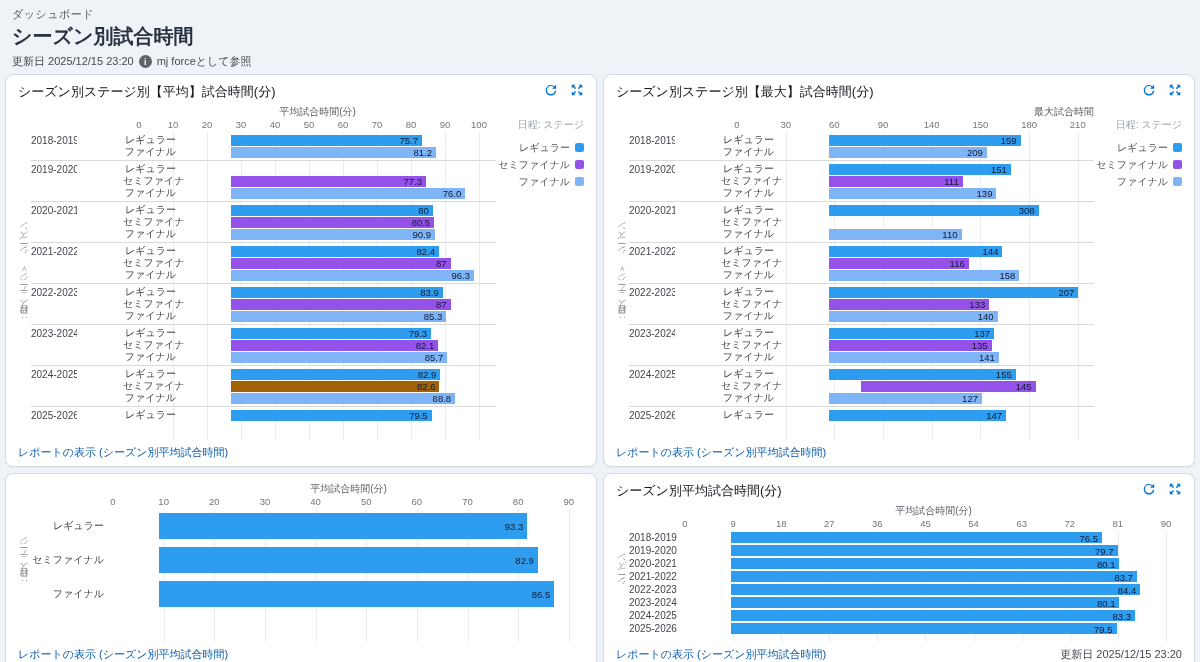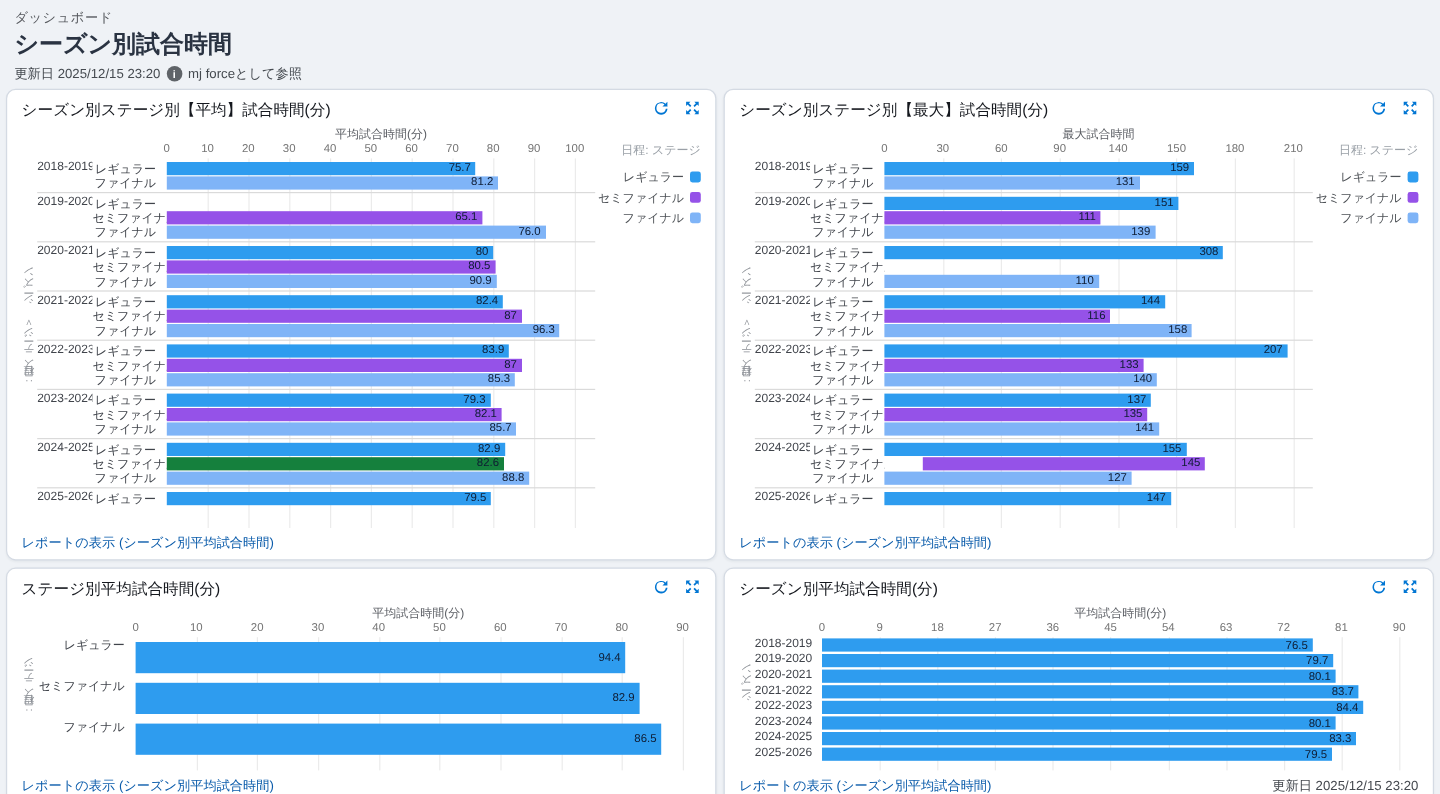--- a/index.html
+++ b/index.html
@@ -32,21 +32,21 @@
   .rot span{writing-mode:vertical-rl;transform:rotate(180deg);font-size:9px;color:#8c9096;letter-spacing:1px;white-space:nowrap;}
   .cmain{flex:1;display:flex;flex-direction:column;min-width:0;}
   .axis-title{height:14px;text-align:center;font-size:10px;color:#5b5e64;flex:none;}
   .ticks{position:relative;height:13px;flex:none;font-size:9.5px;color:#757575;}
   .ticks span{position:absolute;top:0;transform:translateX(-50%);}
   .rows{position:relative;flex:1;min-height:0;}
   .plotbg{position:absolute;top:0;bottom:0;right:0;}
   .gline{position:absolute;top:0;bottom:0;width:1px;background:#ebebeb;}
   .grp{position:relative;}
   .grp.sep{border-top:1px solid #dadada;}
-  .brow{display:flex;align-items:flex-start;}
+  .brow{display:flex;align-items:center;gap:46px;}
   .glab,.slab{flex:none;font-size:10px;color:#40444b;text-align:right;white-space:nowrap;overflow:hidden;}
   .glab{padding-right:8px;box-sizing:border-box;}
   .slab{padding-right:9px;box-sizing:border-box;}
   .track{flex:1;height:100%;display:flex;align-items:center;min-width:0;}
   .bar{position:relative;}
   .bar .val{position:absolute;right:4px;top:50%;transform:translateY(-50%);
     font-size:9.5px;color:#0e1c33;white-space:nowrap;}
   .legend{width:88px;flex:none;padding-top:13px;font-size:10px;}
   .legend-title{color:#9aa0a7;text-align:right;margin-bottom:7px;white-space:nowrap;}
   .legend-entry{display:flex;justify-content:flex-end;align-items:center;gap:5px;height:17px;color:#4d5156;cursor:pointer;white-space:nowrap;}
@@ -142,21 +142,21 @@
             <div class="grp sep" style="padding: 2px 0px;">
               <div class="brow" style="height: 12px;">
                 <div class="glab" style="width: 46px;">2019-2020</div>
                 <div class="slab" style="width: 62px;">レギュラー</div>
               </div>
               <div class="brow" style="height: 12px;">
                 <div class="glab" style="width: 46px;"></div>
                 <div class="slab" style="width: 62px;">セミファイナル</div>
                 <div class="track">
                   <div class="bar" style="width: 73.619%; height: 11px; background: rgb(149, 82, 232);">
-                    <span class="val">65.1</span>
+                    <span class="val">77.3</span>
                   </div>
                 </div>
               </div>
               <div class="brow" style="height: 12px;">
                 <div class="glab" style="width: 46px;"></div>
                 <div class="slab" style="width: 62px;">ファイナル</div>
                 <div class="track">
                   <div class="bar" style="width: 88.381%; height: 11px; background: rgb(127, 180, 247);">
                     <span class="val">76.0</span>
                   </div>
@@ -286,21 +286,21 @@
                 <div class="track">
                   <div class="bar" style="width: 78.9524%; height: 11px; background: rgb(46, 156, 239);">
                     <span class="val">82.9</span>
                   </div>
                 </div>
               </div>
               <div class="brow" style="height: 12px;">
                 <div class="glab" style="width: 46px;"></div>
                 <div class="slab" style="width: 62px;">セミファイナル</div>
                 <div class="track">
-                  <div class="bar" style="width: 78.6667%; height: 11px; background: #15803d;">
+                  <div class="bar" style="width: 78.6667%; height: 11px; background: #a16207;">
                     <span class="val">82.6</span>
                   </div>
                 </div>
               </div>
               <div class="brow" style="height: 12px;">
                 <div class="glab" style="width: 46px;"></div>
                 <div class="slab" style="width: 62px;">ファイナル</div>
                 <div class="track">
                   <div class="bar" style="width: 84.5714%; height: 11px; background: rgb(127, 180, 247);">
                     <span class="val">88.8</span>
@@ -356,21 +356,21 @@
               <path d="M2 2h4.2L4.7 3.5 7 5.8 5.8 7 3.5 4.7 2 6.2zM14 2v4.2L12.5 4.7 10.2 7 9 5.8l2.3-2.3L9.8 2zM2 14V9.8l1.5 1.5L5.8 9 7 10.2l-2.3 2.3L6.2 14zM14 14H9.8l1.5-1.5L9 10.2 10.2 9l2.3 2.3L14 9.8z"></path>
             </svg>
           </span>
       </div>
     </div>
     <div class="chart">
         <div class="rot">
           <span>日程: ステージ ＞ シーズン</span>
         </div>
         <div class="cmain">
-          <div class="axis-title" style="margin-left: 108px;">最大試合時間</div>
+          <div class="axis-title" style="margin-left: 108px; text-align: right;">最大試合時間</div>
           <div class="ticks" style="margin-left: 108px;">
             <span style="left: 0%;">0</span>
             <span style="left: 13.6364%;">30</span>
             <span style="left: 27.2727%;">60</span>
             <span style="left: 40.9091%;">90</span>
             <span style="left: 54.5455%;">140</span>
             <span style="left: 68.1818%;">150</span>
             <span style="left: 81.8182%;">180</span>
             <span style="left: 95.4545%;">210</span>
           </div>
@@ -392,21 +392,21 @@
                   <div class="bar" style="width: 72.2727%; height: 11px; background: rgb(46, 156, 239);">
                     <span class="val">159</span>
                   </div>
                 </div>
               </div>
               <div class="brow" style="height: 12px;">
                 <div class="glab" style="width: 46px;"></div>
                 <div class="slab" style="width: 62px;">ファイナル</div>
                 <div class="track">
                   <div class="bar" style="width: 59.5455%; height: 11px; background: rgb(127, 180, 247);">
-                    <span class="val">131</span>
+                    <span class="val">209</span>
                   </div>
                 </div>
               </div>
             </div>
             <div class="grp sep" style="padding: 2px 0px;">
               <div class="brow" style="height: 12px;">
                 <div class="glab" style="width: 46px;">2019-2020</div>
                 <div class="slab" style="width: 62px;">レギュラー</div>
                 <div class="track">
                   <div class="bar" style="width: 68.6364%; height: 11px; background: rgb(46, 156, 239);">
@@ -601,35 +601,20 @@
             <div class="chip" style="background: rgb(127, 180, 247);"></div>
           </div>
         </div>
       </div>
     <div class="panel-foot">
       <a class="report-link">レポートの表示 (シーズン別平均試合時間)</a>
     </div>
   </section>
 
   <section class="panel">
-    <div class="panel-head">
-      <h2 class="panel-title">ステージ別平均試合時間(分)</h2>
-      <div class="panel-actions">
-        <span class="icon-btn">
-            <svg viewBox="0 0 16 16">
-              <path d="M13.9 7.2A6 6 0 1 0 14 8.8h-1.6A4.5 4.5 0 1 1 8 3.5c1.2 0 2.3.48 3.1 1.26L9.2 6.65h4.7V2l-1.7 1.7A6 6 0 0 0 13.9 7.2z"></path>
-            </svg>
-          </span>
-        <span class="icon-btn">
-            <svg viewBox="0 0 16 16">
-              <path d="M2 2h4.2L4.7 3.5 7 5.8 5.8 7 3.5 4.7 2 6.2zM14 2v4.2L12.5 4.7 10.2 7 9 5.8l2.3-2.3L9.8 2zM2 14V9.8l1.5 1.5L5.8 9 7 10.2l-2.3 2.3L6.2 14zM14 14H9.8l1.5-1.5L9 10.2 10.2 9l2.3 2.3L14 9.8z"></path>
-            </svg>
-          </span>
-      </div>
-    </div>
     <div class="chart">
         <div class="rot">
           <span>日程: ステージ</span>
         </div>
         <div class="cmain">
           <div class="axis-title" style="margin-left: 82px;">平均試合時間(分)</div>
           <div class="ticks" style="margin-left: 82px;">
             <span style="left: 0%;">0</span>
             <span style="left: 10.7527%;">10</span>
             <span style="left: 21.5054%;">20</span>
@@ -651,21 +636,21 @@
               <div class="gline" style="left: 64.5161%;"></div>
               <div class="gline" style="left: 75.2688%;"></div>
               <div class="gline" style="left: 86.0215%;"></div>
               <div class="gline" style="left: 96.7742%;"></div>
             </div>
             <div class="grp" style="padding: 0px;">
               <div class="brow" style="height: 34px;">
                 <div class="slab" style="width: 82px;">レギュラー</div>
                 <div class="track">
                   <div class="bar" style="width: 86.6667%; height: 26px; background: rgb(46, 156, 239);">
-                    <span class="val">94.4</span>
+                    <span class="val">93.3</span>
                   </div>
                 </div>
               </div>
             </div>
             <div class="grp" style="padding: 0px;">
               <div class="brow" style="height: 34px;">
                 <div class="slab" style="width: 82px;">セミファイナル</div>
                 <div class="track">
                   <div class="bar" style="width: 89.1398%; height: 26px; background: rgb(46, 156, 239);">
                     <span class="val">82.9</span>

